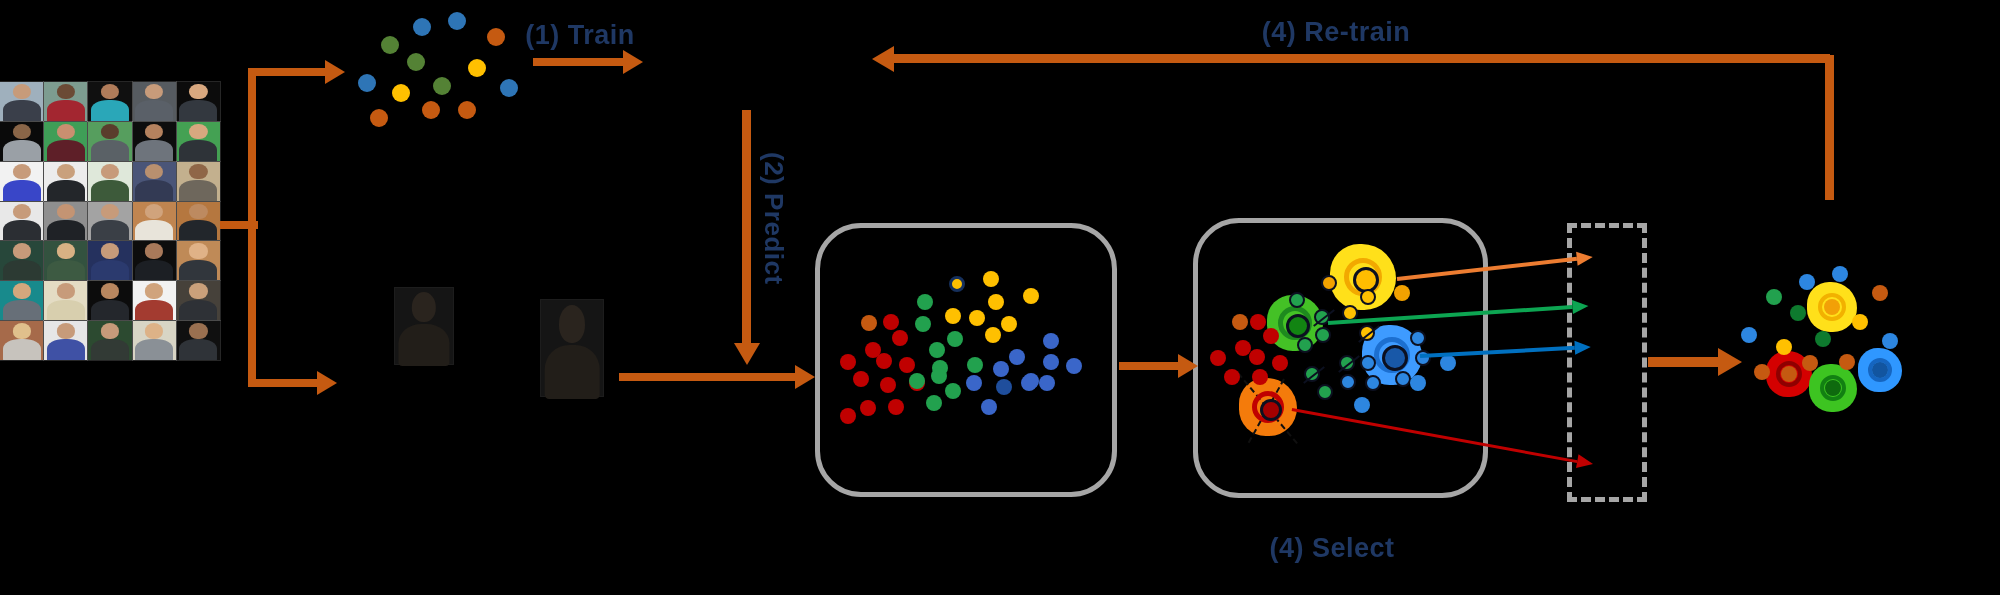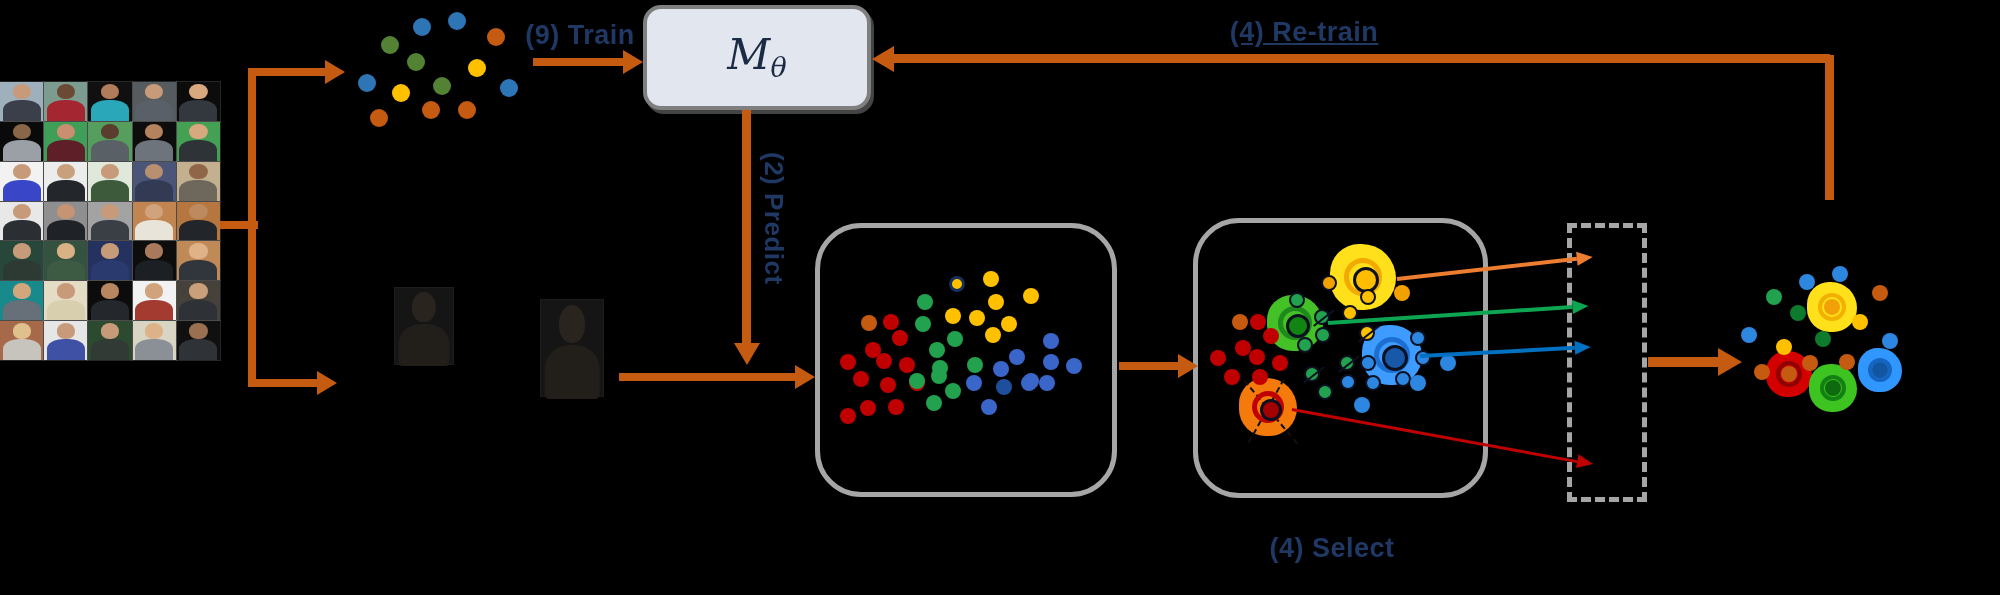--- a/index.html
+++ b/index.html
@@ -170,32 +170,29 @@
       <div class="pcell" style="background: rgb(216, 213, 197);">
         <div class="phead" style="background: rgb(221, 178, 135);"></div>
         <div class="pbody" style="background: rgb(138, 144, 150);"></div>
       </div>
       <div class="pcell" style="background: rgb(16, 16, 16);">
         <div class="phead" style="background: rgb(154, 112, 80);"></div>
         <div class="pbody" style="background: rgb(47, 51, 56);"></div>
       </div>
     </div>
 
-  <div id="model-box">
-    <span id="model-label"><span>M</span><span class="sub">θ</span></span>
-  </div>
 
   <div id="container-predictions" class="container-frame"></div>
   <div id="container-selection" class="container-frame"></div>
   <div id="batch-box"></div>
 
-  <div class="label" style="left:580px;top:20px;">(9) Train</div>
+  <div class="label" style="left:580px;top:20px;">(1) Train</div>
   <div id="label-predict">(2) Predict</div>
   <div class="label" style="left:1332px;top:533px;">(4) Select</div>
-  <div class="label" style="left:1304px;top:17px;text-decoration:underline;">(4) Re-train</div>
+  <div class="label" style="left:1336px;top:17px;">(4) Re-train</div>
 
   <div id="ghost-layer">
       <div class="ghost" style="position: absolute; left: 395px; top: 288px; width: 58px; height: 76px;">
         <div class="phead"></div>
         <div class="pbody"></div>
       </div>
       <div class="ghost" style="position: absolute; left: 541px; top: 300px; width: 62px; height: 96px;">
         <div class="phead"></div>
         <div class="pbody"></div>
       </div>

